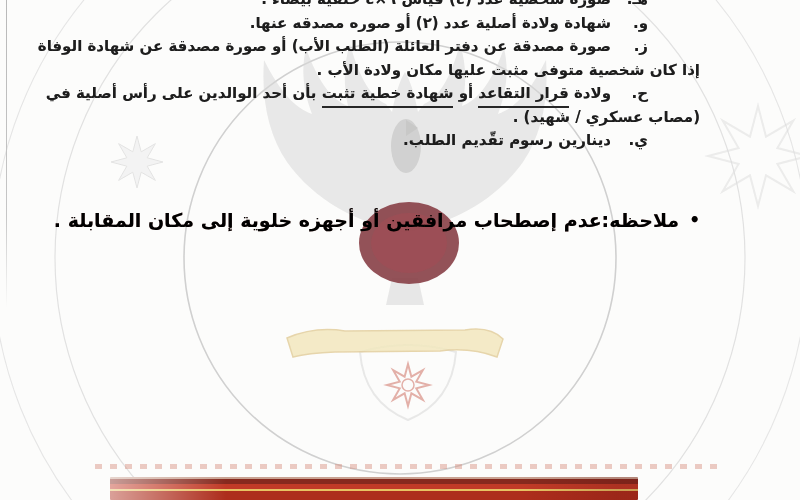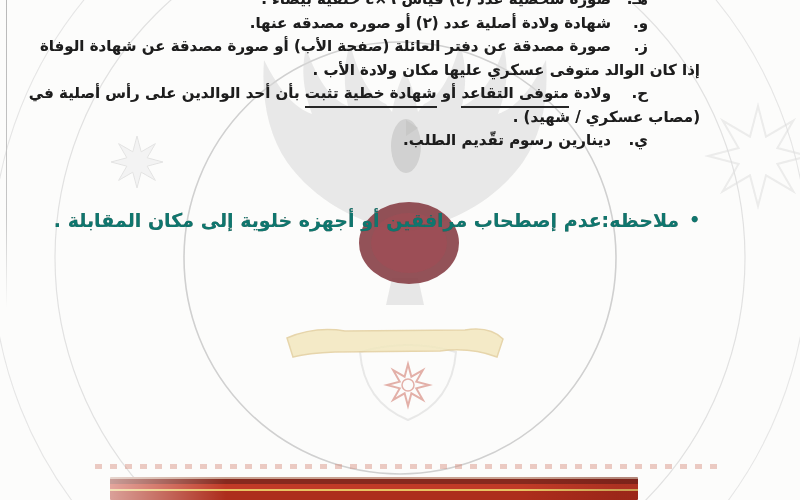--- a/index.html
+++ b/index.html
@@ -25,21 +25,21 @@
     text-shadow:0 0 .4px rgba(0,0,0,.35);
   }
   .line{white-space:nowrap;}
   .first{padding-right:52px;}
   .letter{display:inline-block;min-width:22px;margin-left:15px;}
   .u{border-bottom:2px solid #262626;padding-bottom:4px;}
   
   .note{
     position:absolute;top:206px;right:100px;width:680px;
     direction:rtl;text-align:right;white-space:nowrap;
-    font-size:19px;line-height:28px;font-weight:bold;color:#0f766e;
+    font-size:19px;line-height:28px;font-weight:bold;color:#000000;
     text-shadow:0 0 .4px rgba(111,32,28,.5);
   }
   .note .bullet{display:inline-block;margin-left:10px;font-size:17px;transform:translateY(-1px);}
   
   .dotted-row{
     position:absolute;left:95px;top:464px;width:628px;height:5px;
     background:repeating-linear-gradient(90deg,rgba(213,138,122,.55) 0 7px,rgba(0,0,0,0) 7px 15px);
     opacity:.8;
   }
   
@@ -100,28 +100,28 @@
 
     <div class="line first">
       <span class="letter">هـ.</span><span>صورة شخصية عدد (٤) قياس ٦×٤ خلفية بيضاء .</span>
     </div>
 
     <div class="line first">
       <span class="letter">و.</span><span>شهادة ولادة أصلية عدد (٢) أو صوره مصدقه عنها.</span>
     </div>
 
     <div class="line first">
-      <span class="letter">ز.</span><span>صورة مصدقة عن دفتر العائلة (صفحة الأب) أو صورة مصدقة عن شهادة الوفاة</span>
+      <span class="letter">ز.</span><span>صورة مصدقة عن دفتر العائلة (الطلب الأب) أو صورة مصدقة عن شهادة الوفاة</span>
     </div>
     <div class="line">
-      <span>إذا كان الوالد متوفى عسكري عليها مكان ولادة الأب .</span>
+      <span>إذا كان شخصية متوفى مثبت عليها مكان ولادة الأب .</span>
     </div>
 
     <div class="line first">
-      <span class="letter">ح.</span><span>ولادة </span><span class="u">متوفى التقاعد</span><span> أو </span><span class="u">شهادة خطية تثبت</span><span> بأن أحد الوالدين على رأس أصلية في</span>
+      <span class="letter">ح.</span><span>ولادة </span><span class="u">قرار التقاعد</span><span> أو </span><span class="u">شهادة خطية تثبت</span><span> بأن أحد الوالدين على رأس أصلية في</span>
     </div>
     <div class="line">
       <span>(مصاب عسكري / شهيد) .</span>
     </div>
 
 
     <div class="line first">
       <span class="letter">ي.</span><span>دينارين رسوم تقّديم الطلب.</span>
     </div>
   </div>

